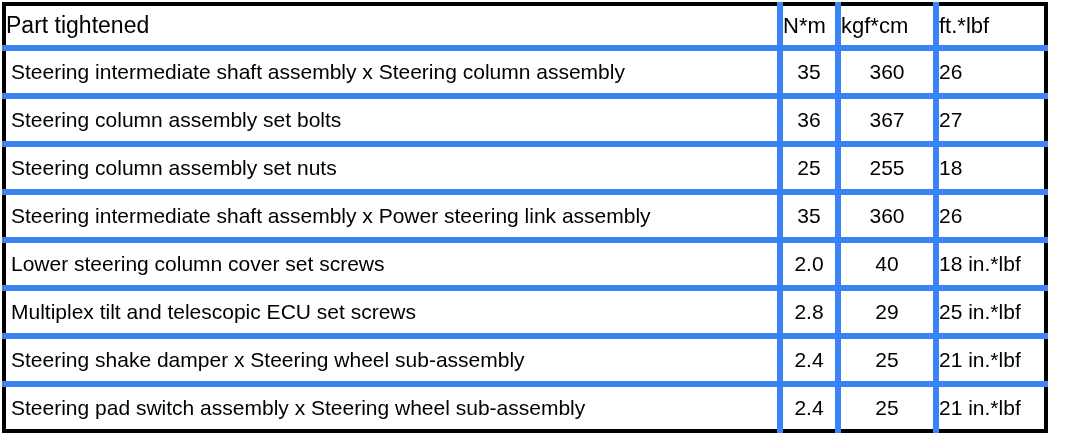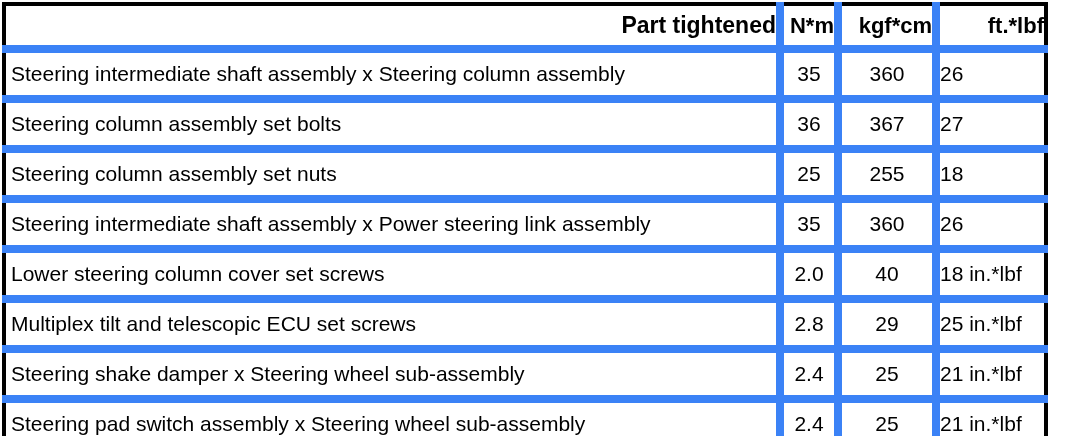--- a/index.html
+++ b/index.html
@@ -31,32 +31,32 @@
     background: #ffffff;
     border: 4px solid #000000;
   }
   .torque-table col.c-part   { width: 776px; }
   .torque-table col.c-nm     { width: 58px; }
   .torque-table col.c-kgfcm  { width: 98px; }
   .torque-table col.c-ftlbf  { width: 110px; }
 
   .torque-table th,
   .torque-table td {
-    border: 8px solid #3b82f6;
+    border: 6px solid #3b82f6;
     padding: 0;
     color: #000000;
     background: #ffffff;
   }
 
   
   .torque-table thead th {
     height: 39px;
     font-size: 22px;
-    font-weight: bold;
-    text-align: right;
+    font-weight: normal;
+    text-align: left;
     vertical-align: middle;
     border-bottom: 4px solid #701a75;
     letter-spacing: 0px;
   }
   .torque-table thead th.part-head {
     font-size: 23px;
   }
 
   
   .torque-table tbody td {

